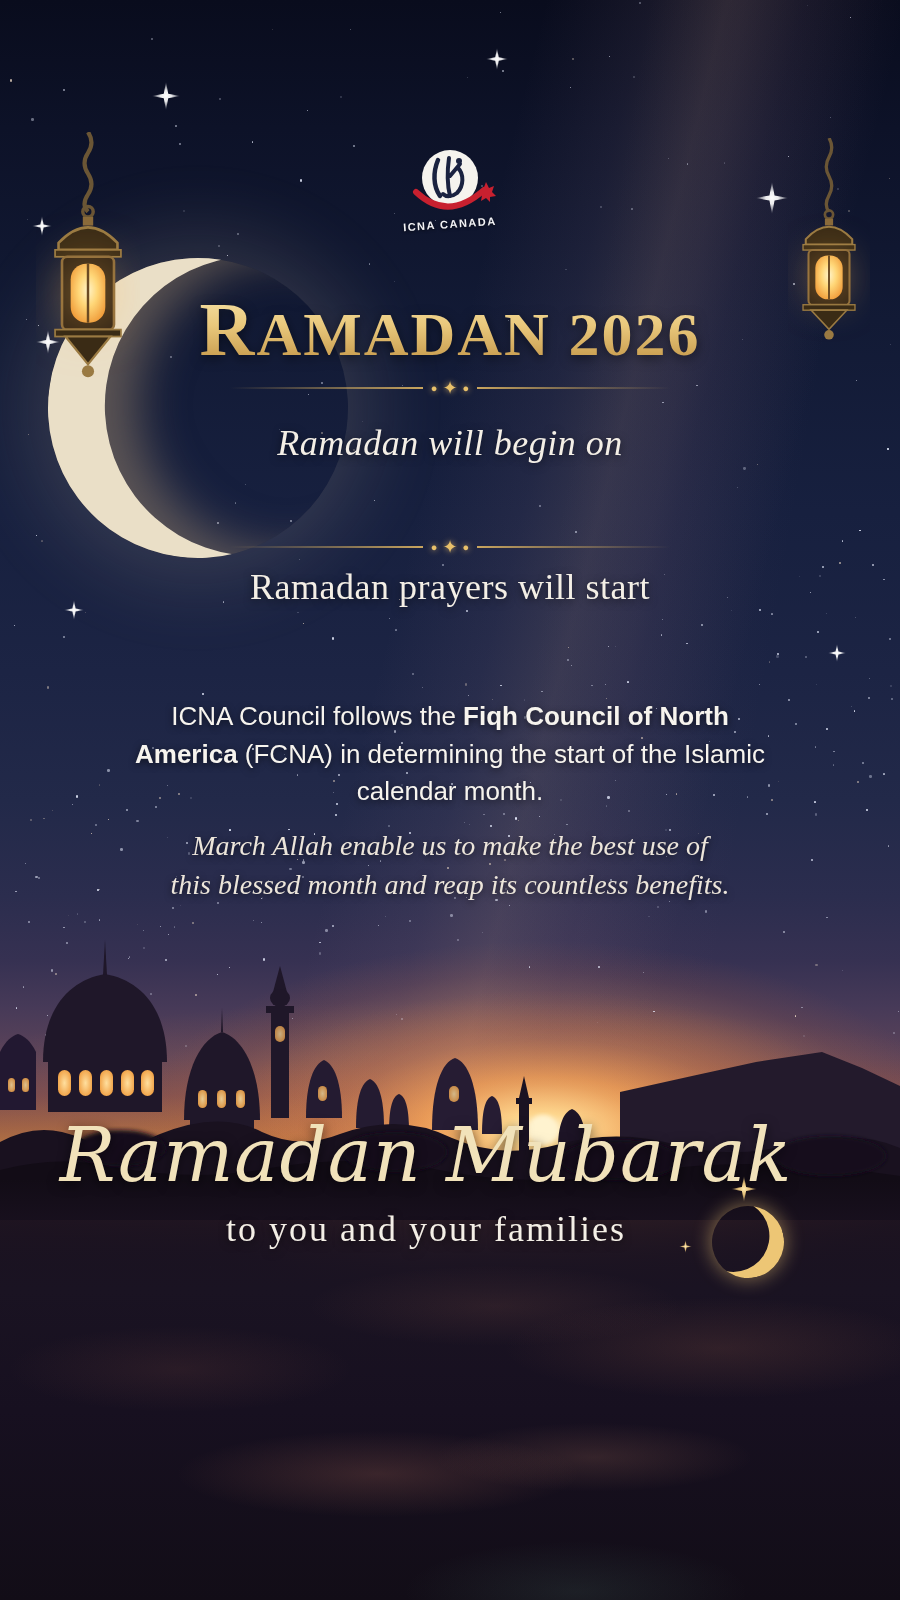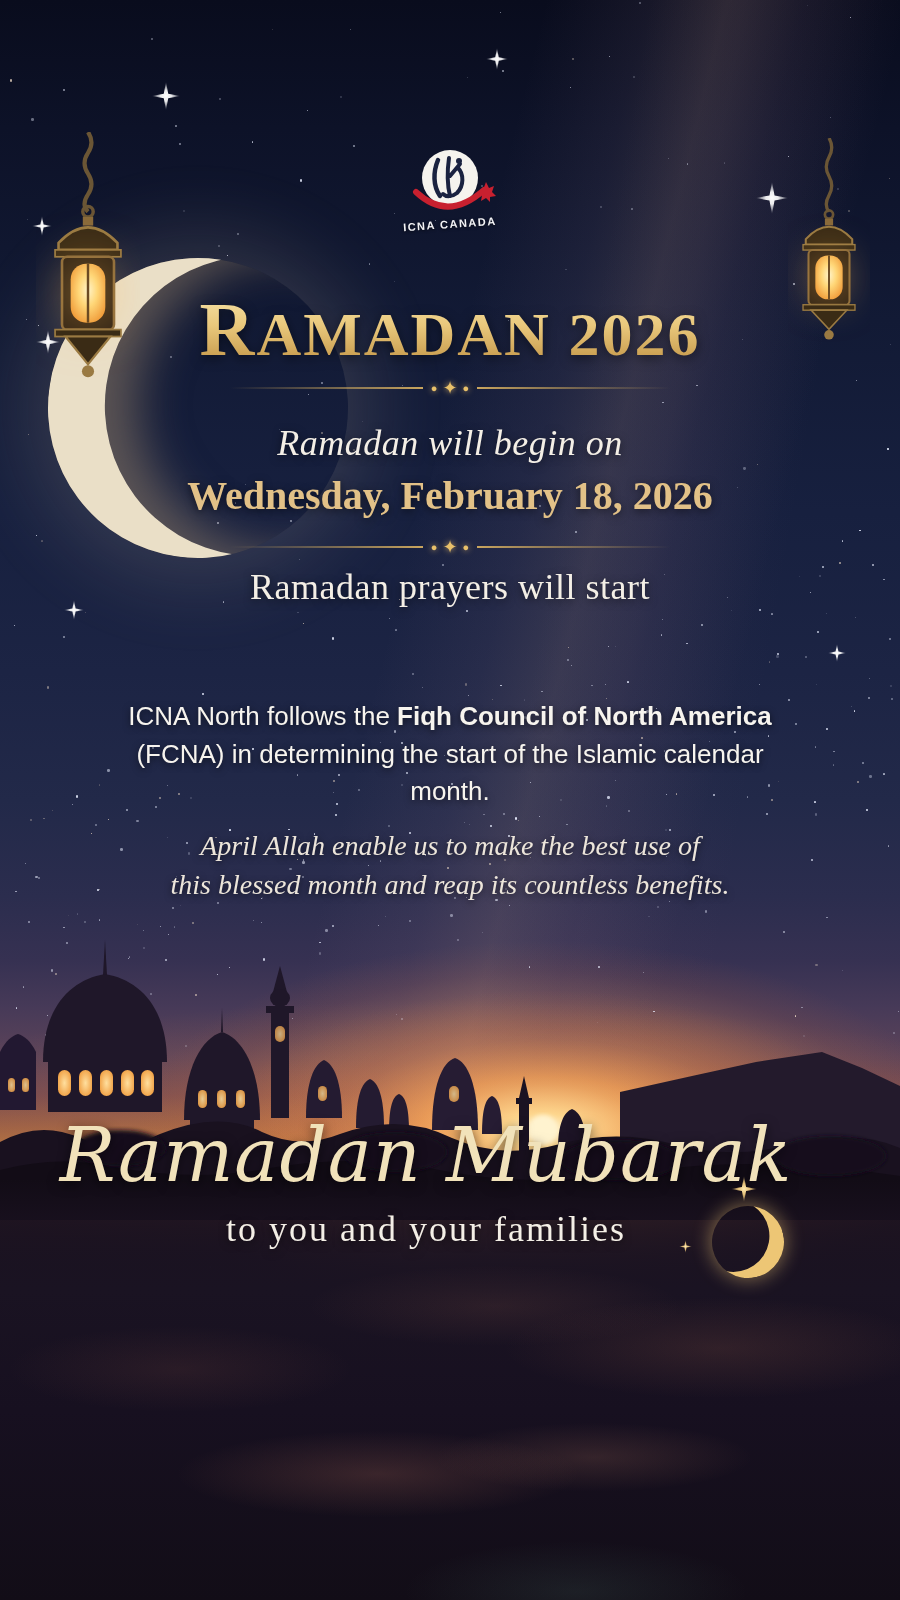--- a/index.html
+++ b/index.html
@@ -608,36 +608,35 @@
 
   <div class="divider d1">
     <span class="div-orn">
       <span class="side">●</span>
       <span class="ctr">✦</span>
       <span class="side">●</span>
     </span>
   </div>
 
   <p class="tx white-line begin-line">Ramadan will begin on</p>
-  <p class="tx gold-date begin-date">Wednesday, February 18, 2026</p>
 
   <div class="divider d2">
     <span class="div-orn">
       <span class="side">●</span>
       <span class="ctr">✦</span>
       <span class="side">●</span>
     </span>
   </div>
 
   <p class="tx white-line taraweeh-line">Ramadan prayers will start</p>
 
-  <p class="tx fcna"><span>ICNA North follows the </span><b>Fiqh Council of North America</b><span> (FCNA) in determining the start of the Islamic calendar month.</span></p>
+  <p class="tx fcna"><span>ICNA Council follows the </span><b>Fiqh Council of North America</b><span> (FCNA) in determining the start of the Islamic calendar month.</span></p>
 
   <p class="tx dua">
-    <span>April Allah enable us to make the best use of</span>
+    <span>March Allah enable us to make the best use of</span>
     <span>this blessed month and reap its countless benefits.</span>
   </p>
 
   <svg class="mosque" viewBox="0 0 900 340">
     <defs>
       <radialGradient id="sunG" cx="50%" cy="50%" r="50%">
         <stop offset="0%" stop-color="#fff6d8"></stop>
           <stop offset="12%" stop-color="rgba(255,215,140,.95)"></stop>
         <stop offset="38%" stop-color="rgba(250,160,80,.6)"></stop>
           <stop offset="65%" stop-color="rgba(210,110,60,.22)"></stop>

